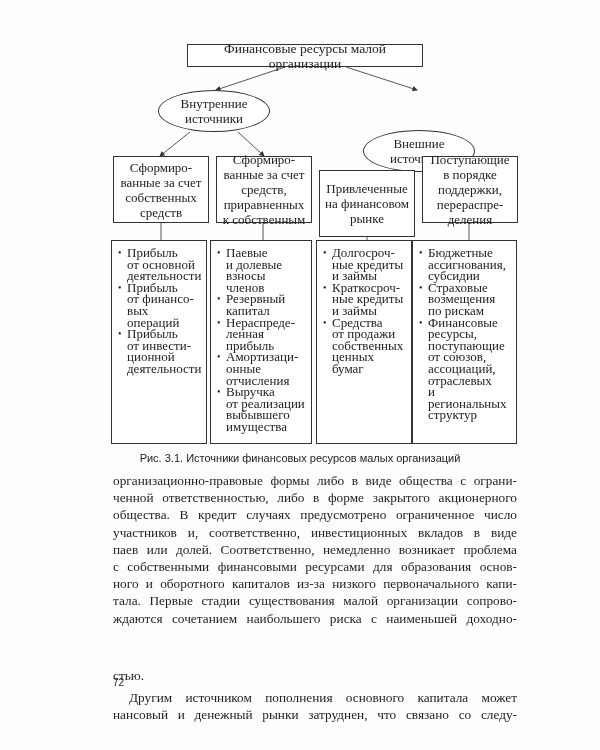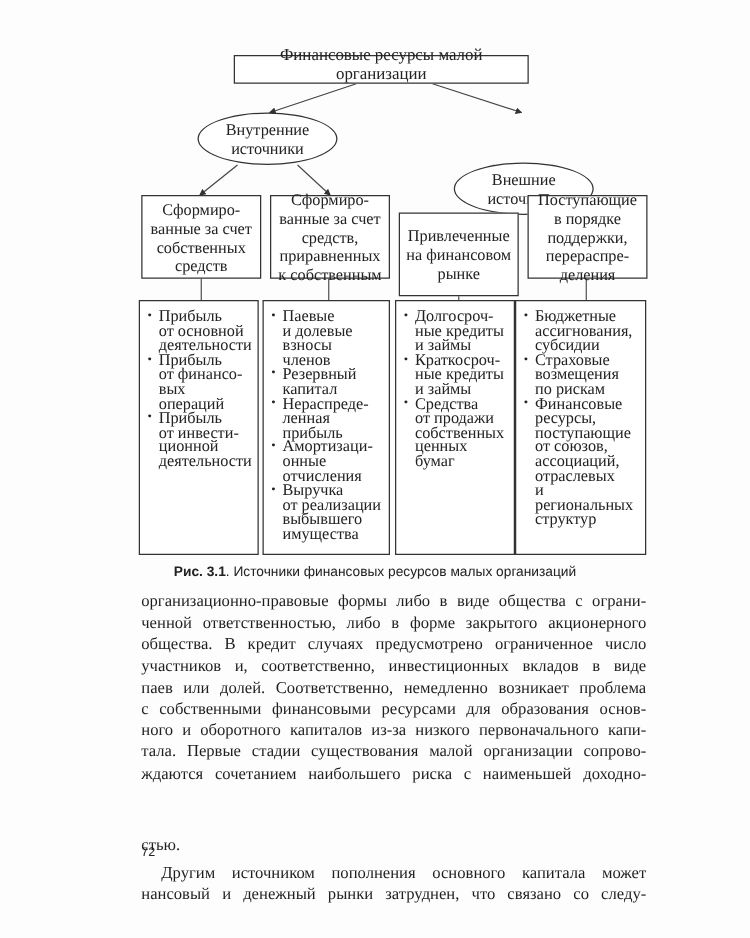--- a/index.html
+++ b/index.html
@@ -13,34 +13,34 @@
   .box {
     position: absolute; border: 1px solid #333; background: #fff;
     box-sizing: border-box; display: flex; align-items: center; justify-content: center;
     text-align: center; font-size: 13px; line-height: 15px; color: #222;
   }
   .oval {
     position: absolute; border: 1px solid #333; border-radius: 50%; background: #fff;
     box-sizing: border-box; display: flex; align-items: center; justify-content: center;
     text-align: center; font-size: 13px; line-height: 15px; color: #222;
   }
-  .top-box { left: 187px; top: 44px; width: 236px; height: 23px; font-size: 13.5px; align-items: flex-end; }
+  .top-box { left: 187px; top: 44px; width: 236px; height: 23px; font-size: 13.5px; }
   .listbox {
     position: absolute; border: 1px solid #333; background: #fff; box-sizing: border-box;
     font-size: 13px; line-height: 11.6px; color: #222; padding: 6px 4px 0 6px;
   }
   .listbox ul { list-style: none; margin: 0; padding: 0; }
   .listbox li { position: relative; padding-left: 9px; margin: 0; }
   .listbox li .bullet { position: absolute; left: 0; top: 0; font-size: 10px; }
   .listbox li .txt { white-space: pre-line; }
   .caption {
     position: absolute; left: 0; width: 600px; top: 452px; text-align: center;
     font-family: "Liberation Sans", "DejaVu Sans", sans-serif; font-size: 11px; color: #222;
   }
-  .caption b { font-weight: bold; }
+  .caption b { font-weight: normal; }
   .body-text {
     position: absolute; left: 113px; top: 472px; width: 404px;
     font-size: 13.3px; line-height: 17.2px; color: #1e1e1e;
   }
   .body-text .line { display: block; text-align: justify; text-align-last: justify; white-space: nowrap; height: 17.2px; }
   .body-text .line.last { text-align-last: left; margin-top: 40px; }
   .body-text .line.indent { padding-left: 16px; }
   .body-text .gap { height: 5px; }
   .page-num {
     position: absolute; left: 113px; top: 677px;

